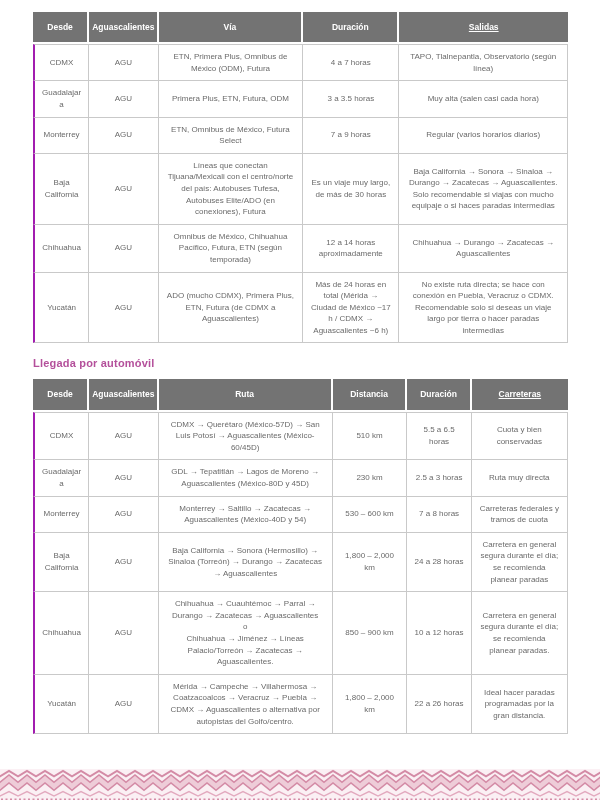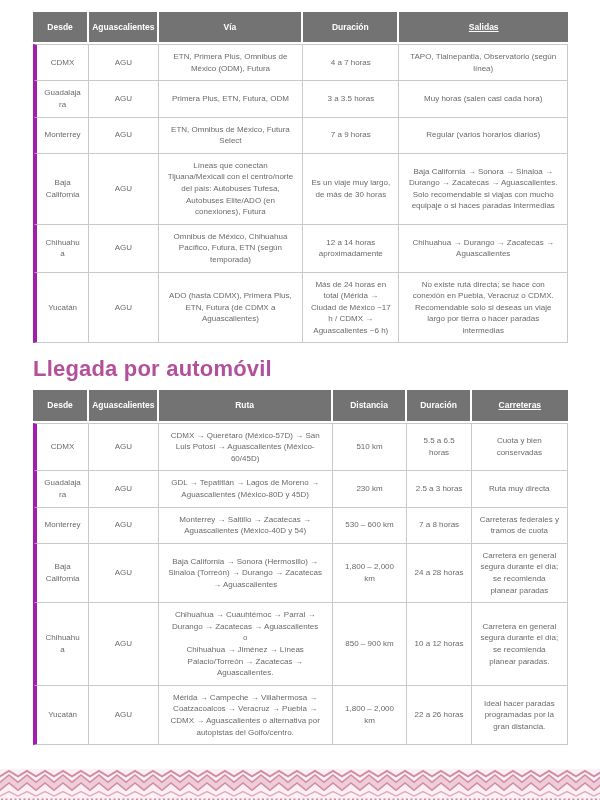--- a/index.html
+++ b/index.html
@@ -37,28 +37,28 @@
     color: #6a6a6a;
     text-align: center;
     vertical-align: middle;
     padding: 6px 7px;
     line-height: 1.45;
     border-right: 1px solid #c9c9c9;
     border-bottom: 1px solid #c9c9c9;
     white-space: pre-line;
     word-wrap: break-word;
   }
-  table.data-table tbody td:first-child { border-left: 4px solid #a21caf; }
+  table.data-table tbody td:first-child { border-left: 2px solid #a21caf; }
   table.data-table tbody tr:first-child td { border-top: 1px solid #c9c9c9; }
 
   #bus-table { margin-top: 12px; }
 
   h2.section-title {
     margin: 15px 0 10px 33px;
-    font-size: 22px;
+    font-size: 11px;
     font-weight: bold;
     letter-spacing: 0.2px;
     color: #b4509b;
     line-height: 1;
   }
 
   .bottom-pattern {
     position: absolute;
     left: 0;
     top: 757px;
@@ -95,21 +95,21 @@
           <td>AGU</td>
           <td>ETN, Primera Plus, Omnibus de México (ODM), Futura</td>
           <td>4 a 7 horas</td>
           <td>TAPO, Tlalnepantla, Observatorio (según línea)</td>
         </tr>
         <tr>
           <td>Guadalajara</td>
           <td>AGU</td>
           <td>Primera Plus, ETN, Futura, ODM</td>
           <td>3 a 3.5 horas</td>
-          <td>Muy horas (salen casi cada hora)</td>
+          <td>Muy alta (salen casi cada hora)</td>
         </tr>
         <tr>
           <td>Monterrey</td>
           <td>AGU</td>
           <td>ETN, Omnibus de México, Futura Select</td>
           <td>7 a 9 horas</td>
           <td>Regular (varios horarios diarios)</td>
         </tr>
         <tr>
           <td>Baja California</td>
@@ -122,21 +122,21 @@
         <tr>
           <td>Chihuahua</td>
           <td>AGU</td>
           <td>Omnibus de México, Chihuahua Pacífico, Futura, ETN (según temporada)</td>
           <td>12 a 14 horas aproximadamente</td>
           <td>Chihuahua → Durango → Zacatecas → Aguascalientes</td>
         </tr>
         <tr>
           <td>Yucatán</td>
           <td>AGU</td>
-          <td>ADO (hasta CDMX), Primera Plus, ETN, Futura (de CDMX a Aguascalientes)</td>
+          <td>ADO (mucho CDMX), Primera Plus, ETN, Futura (de CDMX a Aguascalientes)</td>
           <td>Más de 24 horas en total (Mérida → Ciudad de México ~17 h / CDMX → Aguascalientes ~6 h)</td>
           <td>No existe ruta directa; se hace con conexión en Puebla, Veracruz o CDMX. Recomendable solo si deseas un viaje largo por tierra o hacer paradas intermedias</td>
         </tr>
       </tbody>
   </table>
 
   <h2 class="section-title">Llegada por automóvil</h2>
 
   <table class="data-table" id="car-table" data-table="car_table">
     <colgroup>

